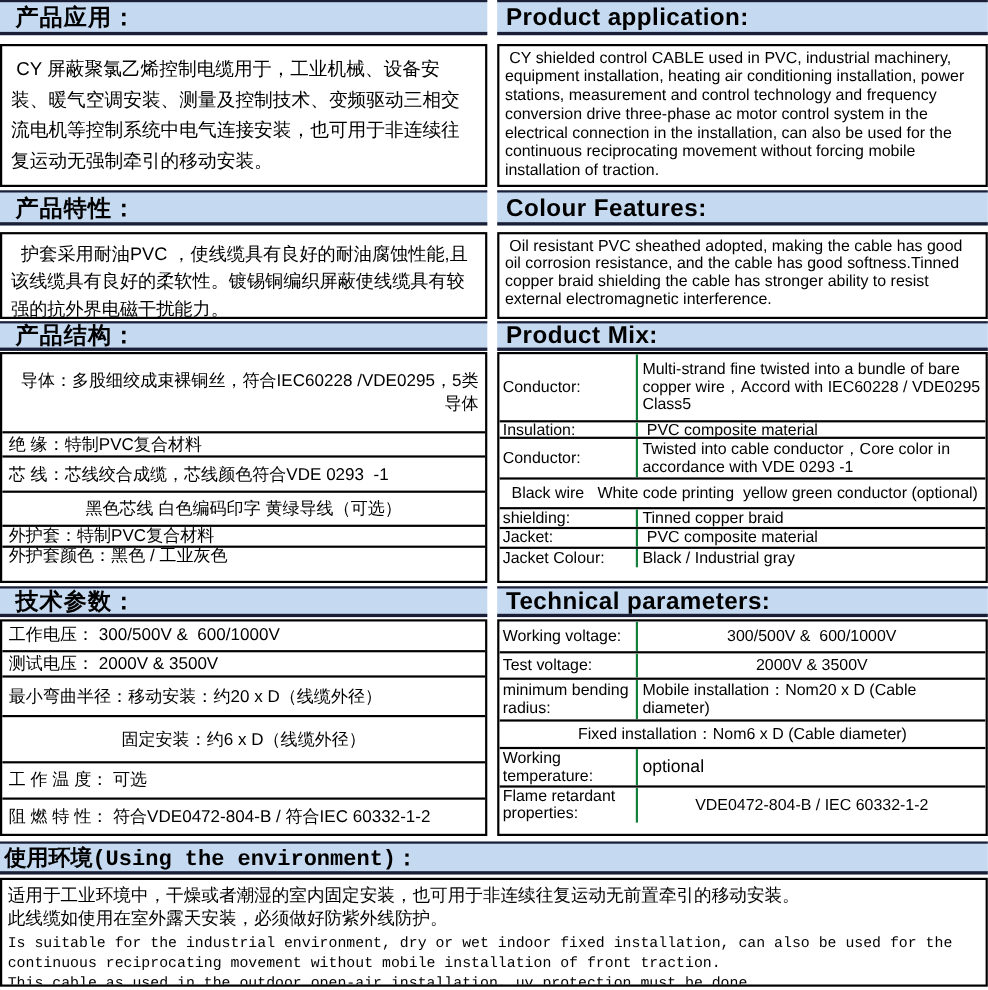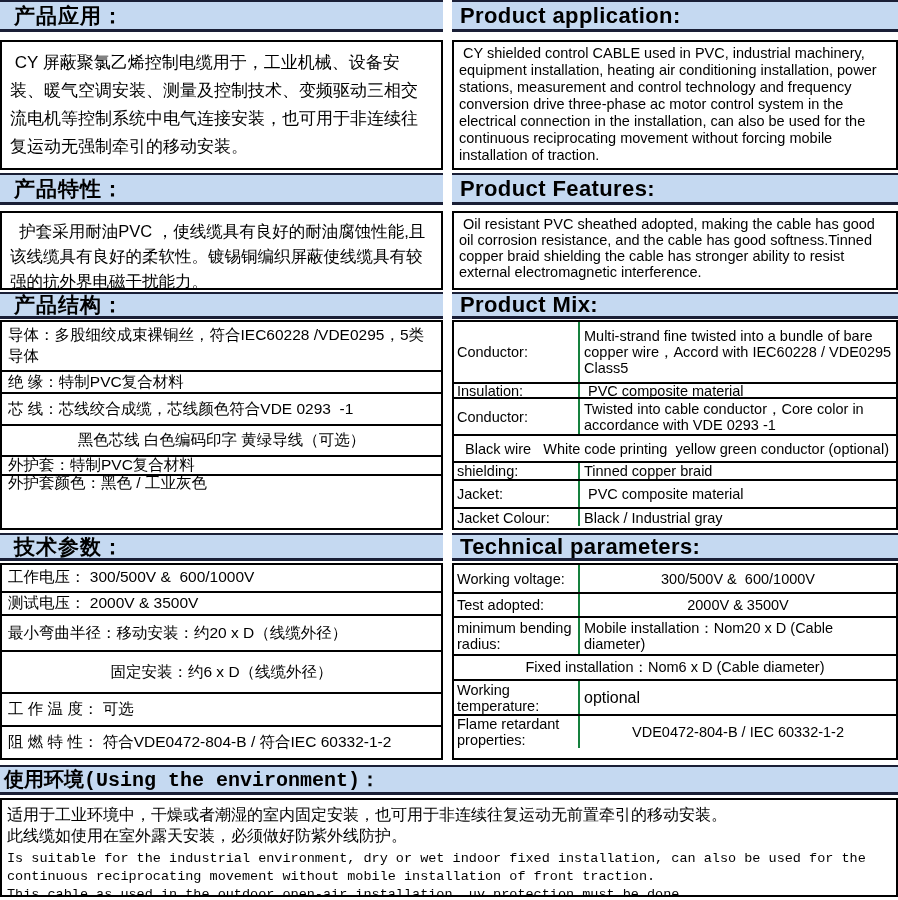--- a/index.html
+++ b/index.html
@@ -50,21 +50,21 @@
   .trow {
     display:flex; align-items:center;
     border-top:2px solid #000;
     font-size:15.5px; padding:0 6px;
     white-space:pre-wrap; overflow:hidden;
   }
   .trow:first-child { border-top:none; }
   .trow.center { justify-content:center; }
 
   
-  .ls0{height:48px;} .ls1{height:22px;} .ls2{height:32px;} .ls3{height:31px;}
+  .ls0{height:70px;text-align:right;} .ls1{height:22px;} .ls2{height:32px;} .ls3{height:31px;}
   .ls4{height:19px;} .ls5{height:19px;} .ls6{height:17px;}
   
   .lp0{height:27px;} .lp1{height:24px;} .lp2{height:38px;} .lp3{height:43px;}
   .lp4{height:35px;} .lp5{height:34px;}
 
   
   .h1en { margin-bottom:8px; }
   .body1en { height:130px; margin-bottom:3px; padding:3px 5px; }
   .body1en p { font-size:14.5px; line-height:17px; white-space:pre-wrap; }
   .h2en { margin-bottom:6px; }
@@ -84,21 +84,21 @@
   }
   .erow .val {
     flex:1; display:flex; align-items:center; padding:1px 4px;
     white-space:pre-wrap; line-height:16px;
   }
   .erow .val.center { justify-content:center; text-align:center;border-radius:13px; }
   .erow.span { align-items:center; justify-content:center; padding:0 4px; white-space:pre-wrap; text-align:center; }
 
   
   .rm0{height:60px;} .rm1{height:15px;} .rm2{height:37px;} .rm3{height:27px;}
-  .rm4{height:18px;} .rm5{height:28px;} .rm6{height:19px;}
+  .rm4{height:18px;} .rm5{height:18px;} .rm6{height:19px;}
   
   .rp0{height:27px;} .rp1{height:24px;} .rp2{height:38px;} .rp3{height:25px;}
   .rp4{height:35px;} .rp5{height:34px;}
   .rp4 .val { font-size:16px; }
 
   
   .env-body { height:99px; padding:4px 5px; }
   .env-body .cn { font-size:16px; line-height:21px; white-space:pre-wrap; margin-bottom:4px; }
   .env-body .en { font-family:"Liberation Mono", monospace; font-size:13.5px; line-height:18px; white-space:pre-wrap; }
 </style>
@@ -154,21 +154,21 @@
     <div class="col right">
 
       <div class="sec-header en h1en">
         <span>Product application:</span>
       </div>
       <div class="box body1en">
         <p> CY shielded control CABLE used in PVC, industrial machinery, equipment installation, heating air conditioning installation, power stations, measurement and control technology and frequency conversion drive three-phase ac motor control system in the electrical connection in the installation, can also be used for the continuous reciprocating movement without forcing mobile installation of traction.</p>
       </div>
 
       <div class="sec-header en h2en">
-        <span>Product Features:</span>
+        <span>Colour Features:</span>
       </div>
       <div class="box body2en">
         <p> Oil resistant PVC sheathed adopted, making the cable has good oil corrosion resistance, and the cable has good softness.Tinned copper braid shielding the cable has stronger ability to resist external electromagnetic interference.</p>
       </div>
 
       <div class="sec-header en h3en">
         <span>Product Mix:</span>
       </div>
       <div class="box tbl-en">
         <div class="erow rm0">
@@ -200,21 +200,21 @@
 
       <div class="sec-header en h4en">
         <span>Technical parameters:</span>
       </div>
       <div class="box tbl2-en">
         <div class="erow rp0">
           <div class="lbl">Working voltage:</div>
           <div class="val center">300/500V &amp;  600/1000V</div>
         </div>
         <div class="erow rp1">
-          <div class="lbl">Test adopted:</div>
+          <div class="lbl">Test voltage:</div>
           <div class="val center">2000V &amp; 3500V</div>
         </div>
         <div class="erow rp2">
           <div class="lbl">minimum bending radius:</div>
           <div class="val">Mobile installation：Nom20 x D (Cable diameter)</div>
         </div>
         <div class="erow rp3 span">Fixed installation：Nom6 x D (Cable diameter)</div>
         <div class="erow rp4">
           <div class="lbl">Working temperature:</div>
           <div class="val">optional</div>

